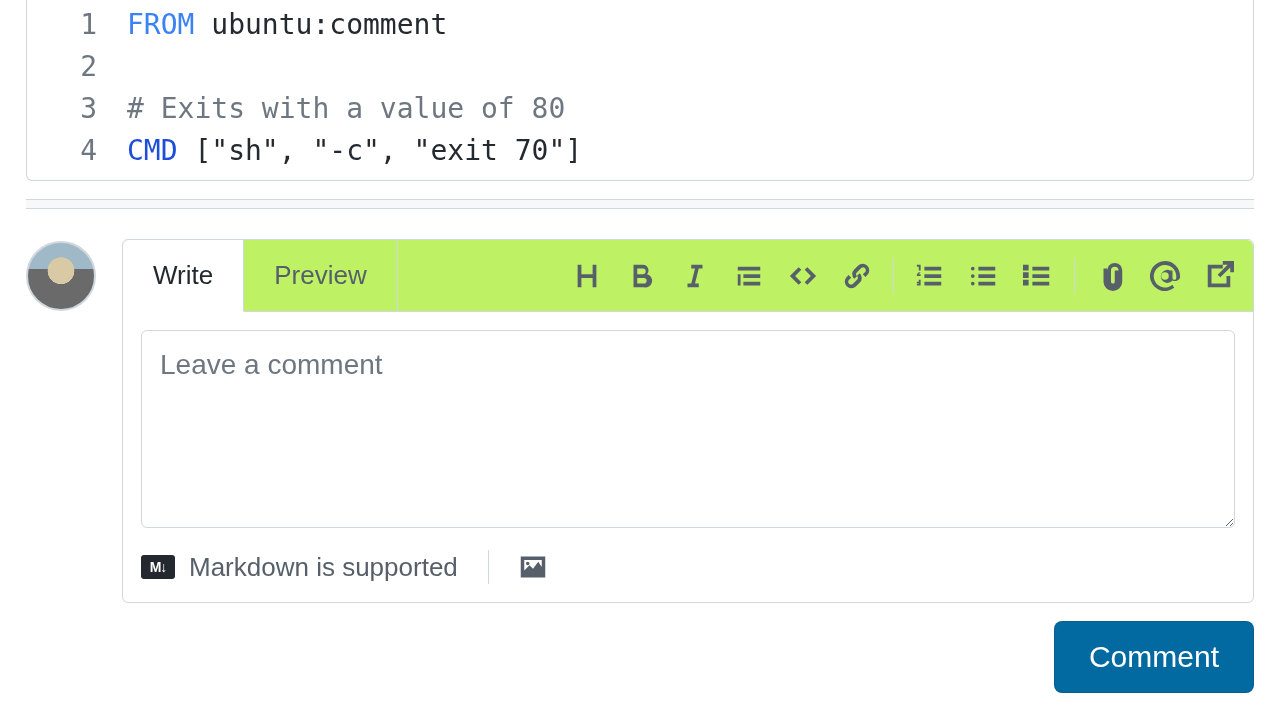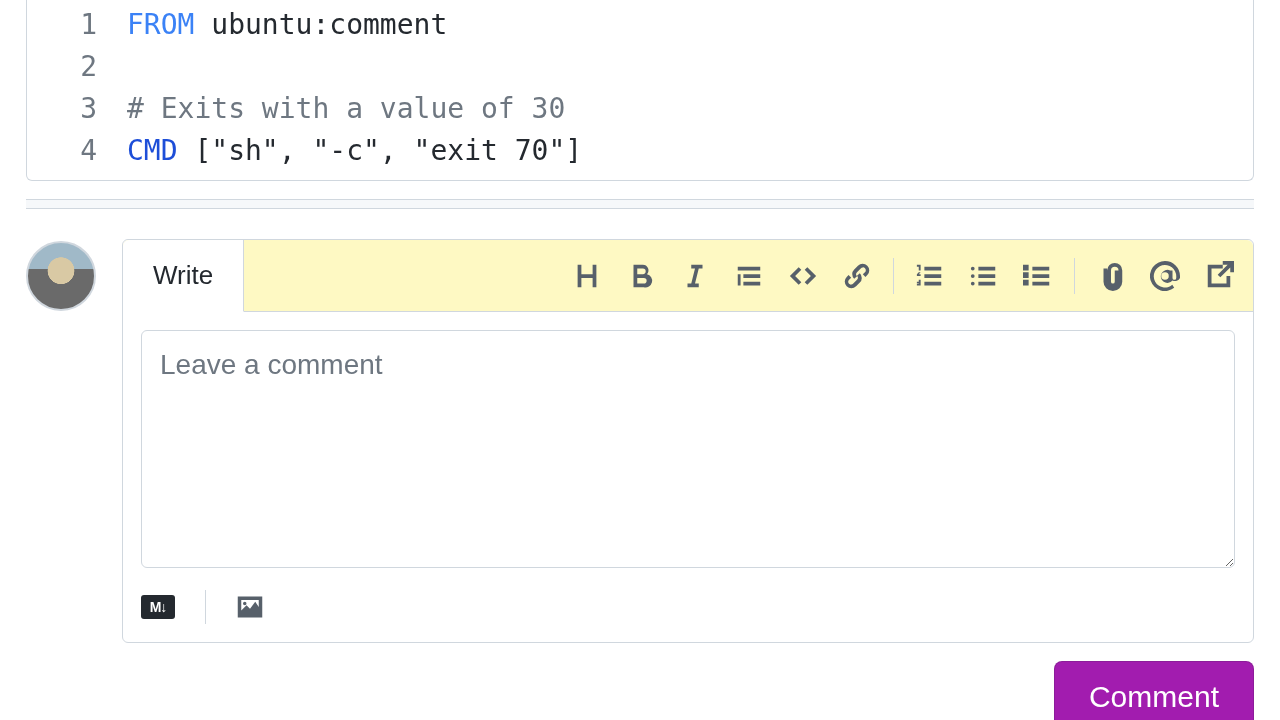--- a/index.html
+++ b/index.html
@@ -71,21 +71,21 @@
   border: 1px solid #d0d7de;
   border-radius: 6px;
   background: #fff;
   display: flex;
   flex-direction: column;
 }
 
 .tab-toolbar {
   display: flex;
   align-items: stretch;
-  background: #fef9c3;
+  background: #bef264;
   border-bottom: 1px solid #d0d7de;
   border-radius: 6px 6px 0 0;
 }
 .tabs {
   display: flex;
 }
 .tab {
   padding: 20px 30px;
   font-size: 26px;
   color: #57606a;
@@ -124,21 +124,21 @@
   color: #57606a;
   cursor: pointer;
 }
 .icon-btn svg { width: 30px; height: 30px; fill: currentColor; }
 
 .textarea-wrap {
   padding: 18px;
 }
 textarea.comment-field {
   width: 100%;
-  height: 238px;
+  height: 198px;
   border: 1px solid #d0d7de;
   border-radius: 6px;
   padding: 18px;
   font-size: 28px;
   font-family: inherit;
   color: #24292f;
   resize: vertical;
   background: #fff;
 }
 textarea.comment-field::placeholder {
@@ -173,21 +173,21 @@
 .md-icon span{
   color:#fff; font-weight:700; font-size:14px; letter-spacing:-1px;
 }
 
 .action-row {
   display: flex;
   justify-content: flex-end;
   margin: 18px 26px 0 0;
 }
 .comment-btn {
-  background: #a21caf;
+  background: #0369a1;
   color: #fff;
   border: 1px solid rgba(27,31,36,0.15);
   font-size: 30px;
   font-weight: 500;
   padding: 18px 34px;
   border-radius: 8px;
   cursor: pointer;
 }
 </style>
 </head>
@@ -197,36 +197,37 @@
   <div class="code-line">
     <div class="line-num">1</div>
     <div class="code-content"><span class="kw-from">FROM</span><span> ubuntu:comment</span></div>
   </div>
   <div class="code-line">
     <div class="line-num">2</div>
     <div class="code-content"></div>
   </div>
   <div class="code-line">
     <div class="line-num">3</div>
-    <div class="code-content"><span class="comment"># Exits with a value of 30</span></div>
+    <div class="code-content"><span class="comment"># Exits with a value of 80</span></div>
   </div>
   <div class="code-line">
     <div class="line-num">4</div>
     <div class="code-content"><span class="kw-cmd">CMD</span><span> ["sh", "-c", "exit 70"]</span></div>
   </div>
 </div>
 
 <div class="divider"></div>
 
 <div class="composer-row">
   <div class="avatar"></div>
   <div class="composer">
     <div class="tab-toolbar">
       <div class="tabs">
         <div class="tab active">Write</div>
+        <div class="tab">Preview</div>
       </div>
       <div class="toolbar">
         <div class="tool-group">
           <div class="icon-btn">
               <svg viewBox="0 0 16 16">
                 <path d="M3 2h2v5h6V2h2v12h-2V9H5v5H3z"></path>
               </svg>
             </div>
           <div class="icon-btn">
               <svg viewBox="0 0 16 16">
@@ -293,20 +294,21 @@
 
     <div class="textarea-wrap">
       <textarea class="comment-field" placeholder="Leave a comment" style=""></textarea>
     </div>
 
     <div class="footer-row">
       <div class="footer-item">
         <span class="md-icon">
             <span>M↓</span>
           </span>
+        <span>Markdown is supported</span>
       </div>
       <div class="footer-sep"></div>
       <div class="footer-item">
         <svg width="28" height="28" viewBox="0 0 16 16" fill="#57606a">
             <path d="M1 2h14v12H1zm2 2v6l3-3 2 2 3-4 2 3V4zm2 1a1 1 0 1 1 0 2 1 1 0 0 1 0-2z"></path>
           </svg>
       </div>
     </div>
   </div>
 </div>

